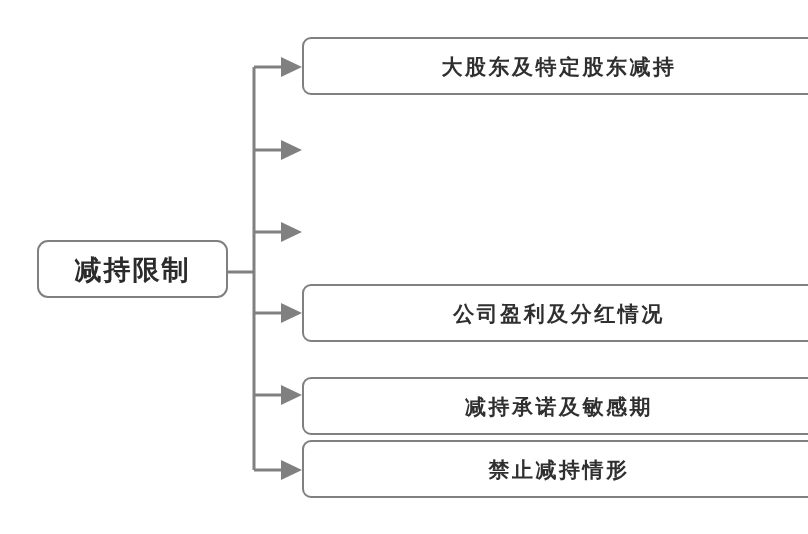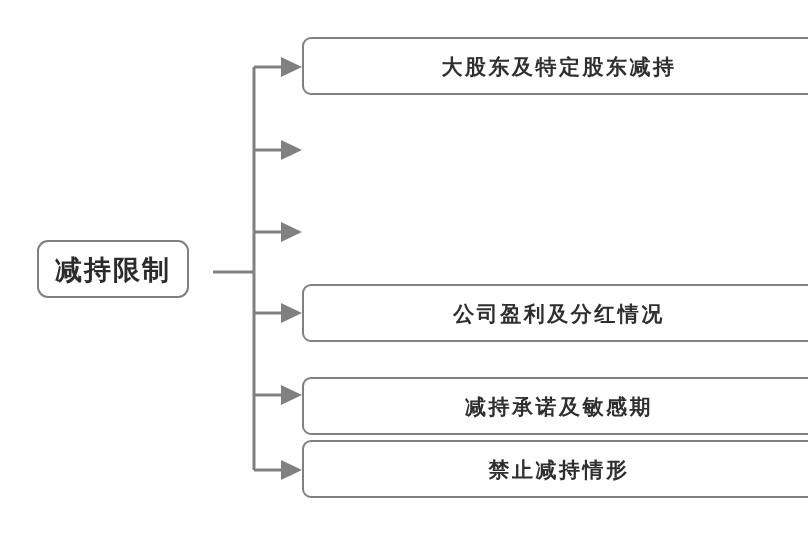--- a/index.html
+++ b/index.html
@@ -32,21 +32,21 @@
     border: 2px solid #808080;
     border-radius: 9px;
     display: flex;
     align-items: center;
     justify-content: center;
     text-align: center;
   }
   #root-node {
     left: 37px;
     top: 240px;
-    width: 152px;
+    width: 191px;
     height: 58px;
     border-radius: 11px;
   }
   #root-node .node-label {
     font-size: 27px;
     font-weight: 700;
     letter-spacing: 2px;
     color: #2b2b2b;
     font-family: "DejaVu Serif", "Liberation Serif", serif;
     line-height: 1;

